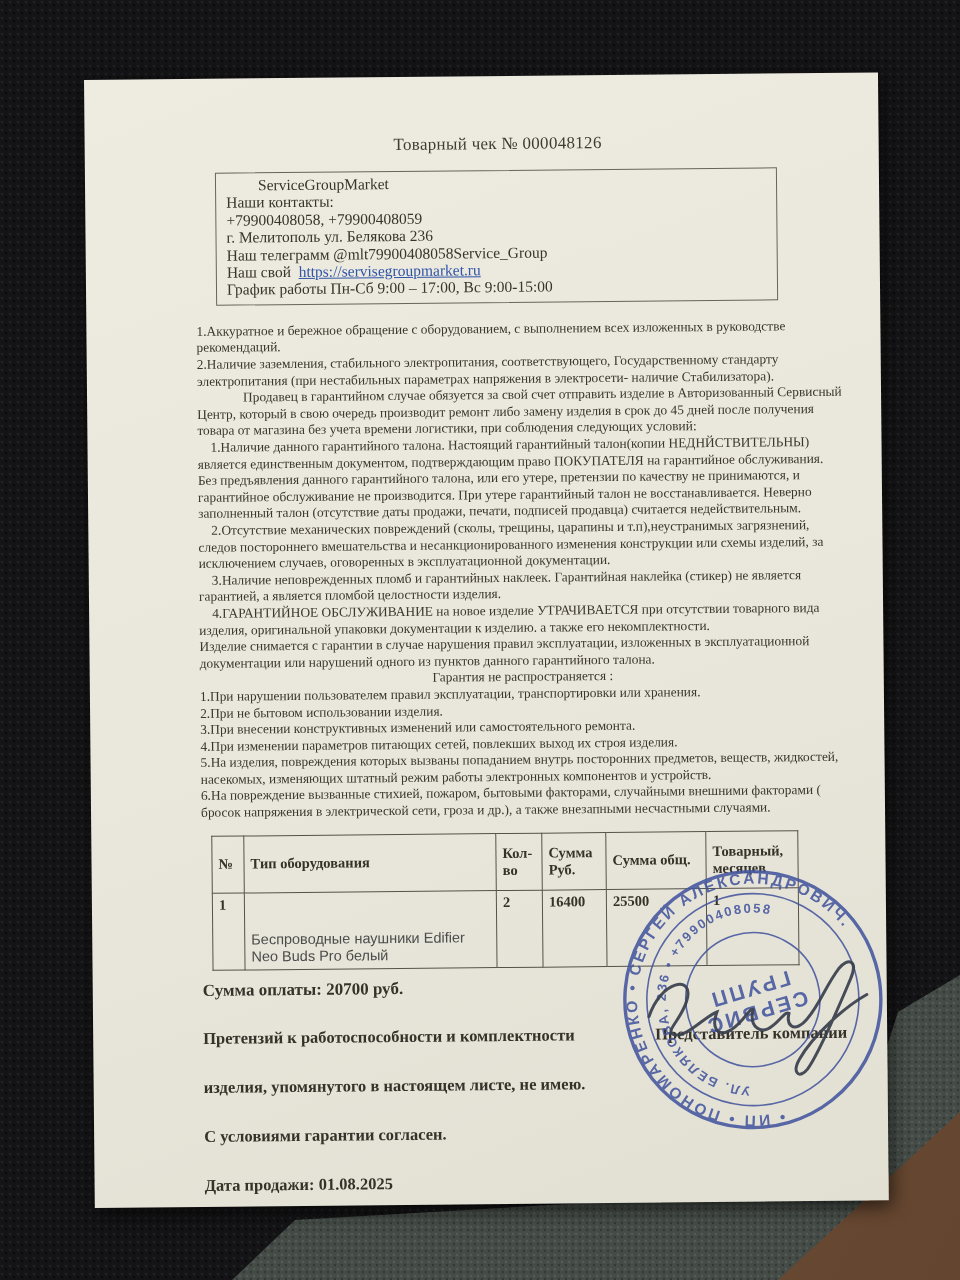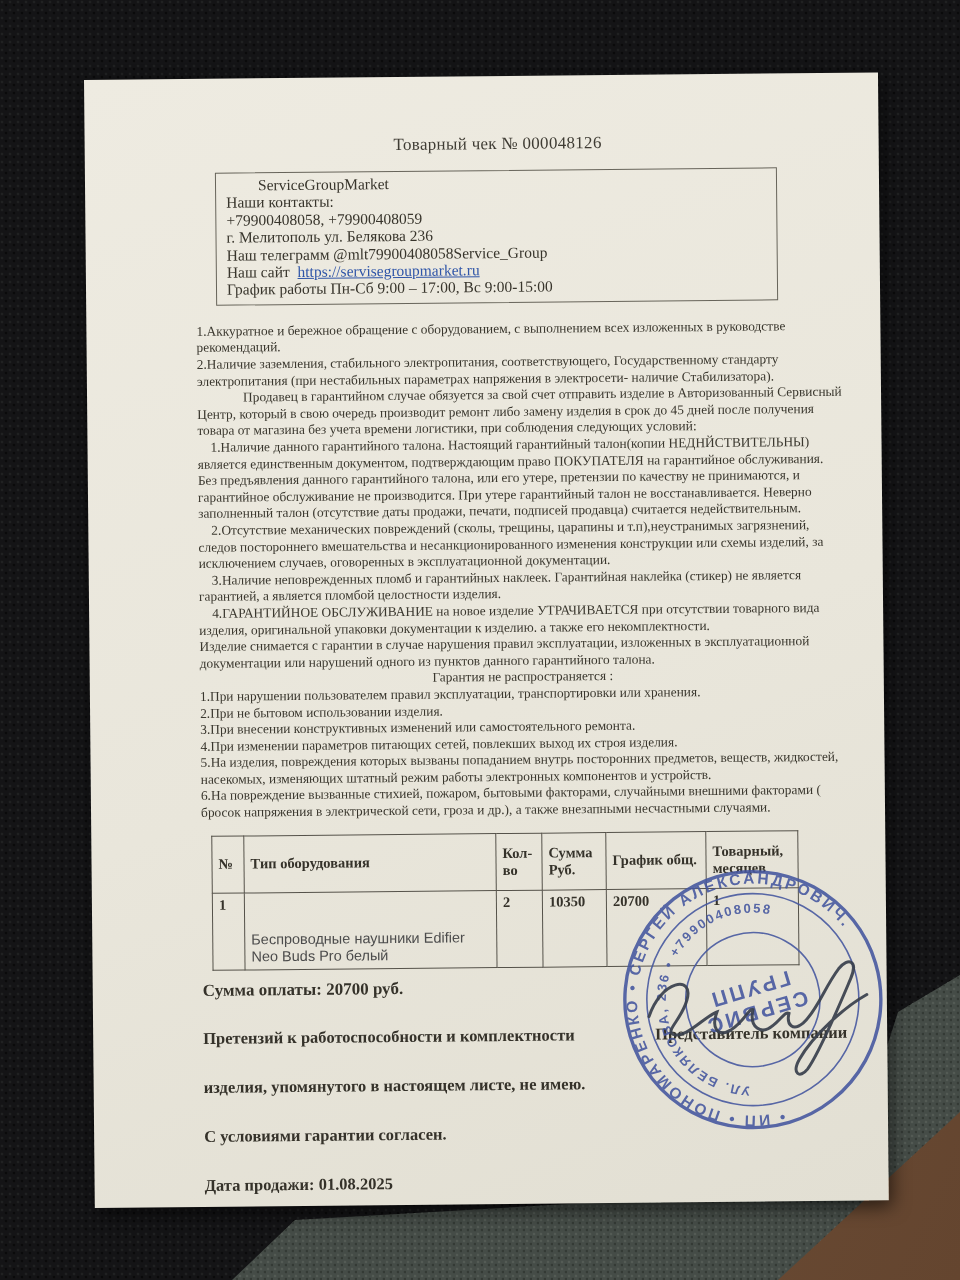--- a/index.html
+++ b/index.html
@@ -101,21 +101,21 @@
 
     <div class="doc-title">Товарный чек № 000048126</div>
 
     <div class="contact-box">
       <div class="company">ServiceGroupMarket</div>
       <div>Наши контакты:</div>
       <div>+79900408058, +79900408059</div>
       <div>г. Мелитополь ул. Белякова 236</div>
       <div>Наш телеграмм @mlt79900408058Service_Group</div>
       <div>
-        <span>Наш сайт</span>&nbsp;
+        <span>Наш свой</span>&nbsp;
         <span class="site-link">https://servisegroupmarket.ru</span>
       </div>
       <div>График работы Пн-Сб  9:00 – 17:00, Вс 9:00-15:00</div>
     </div>
 
     <div class="terms">
       <p>1.Аккуратное и бережное обращение с оборудованием, с выполнением всех изложенных в руководстве рекомендаций.</p>
       <p>2.Наличие заземления, стабильного электропитания, соответствующего, Государственному стандарту электропитания (при нестабильных параметрах напряжения в электросети- наличие Стабилизатора).</p>
       <p class="p-seller">Продавец в гарантийном случае обязуется за свой счет отправить изделие в Авторизованный Сервисный Центр, который в свою очередь производит ремонт либо замену изделия в срок до 45 дней после получения товара от магазина без учета времени логистики, при соблюдения следующих условий:</p>
       <p class="p-cond">1.Наличие данного гарантийного талона. Настоящий гарантийный талон(копии НЕДНЙСТВИТЕЛЬНЫ) является единственным документом, подтверждающим право ПОКУПАТЕЛЯ на гарантийное обслуживания. Без предъявления данного гарантийного талона, или его утере, претензии по качеству не принимаются, и гарантийное обслуживание не производится. При утере гарантийный талон не восстанавливается. Неверно заполненный талон (отсутствие даты продажи, печати, подписей продавца) считается недействительным.</p>
@@ -140,29 +140,29 @@
         <col style="width:64px">
           <col style="width:100px">
           <col style="width:92px">
       </colgroup>
       <tbody>
           <tr>
         <th class="h-num">№</th>
         <th>Тип оборудования</th>
         <th>Кол-во</th>
         <th>Сумма Руб.</th>
-        <th>График общ.</th>
+        <th>Сумма общ.</th>
         <th class="h-war">Товарный, месяцев</th>
       </tr>
       <tr>
         <td class="c-top">1</td>
         <td class="c-type">Беспроводные наушники Edifier Neo Buds Pro белый</td>
         <td class="c-top">2</td>
-        <td class="c-top">10350</td>
-        <td class="c-top">20700</td>
+        <td class="c-top">16400</td>
+        <td class="c-top">25500</td>
         <td class="c-top">1</td>
       </tr>
     </tbody>
       </table>
 
     <p class="sum-line">Сумма оплаты: 20700 руб.</p>
 
     <div class="claims-row">
       <span>Претензий к работоспособности и комплектности</span>
       <span class="rep">Представитель компании</span>

